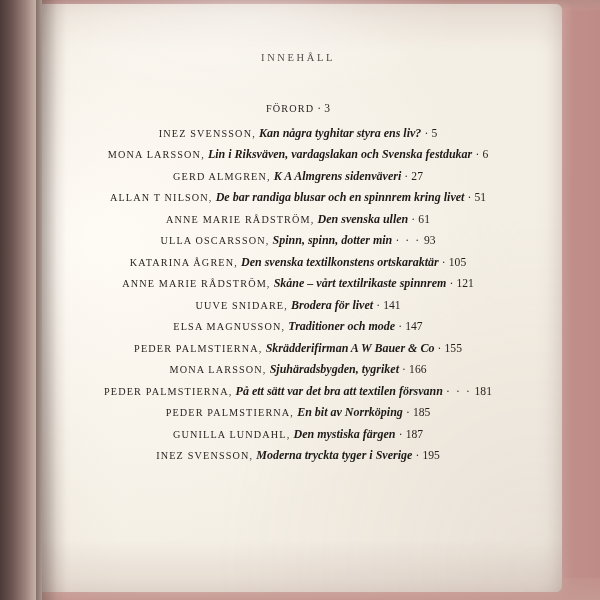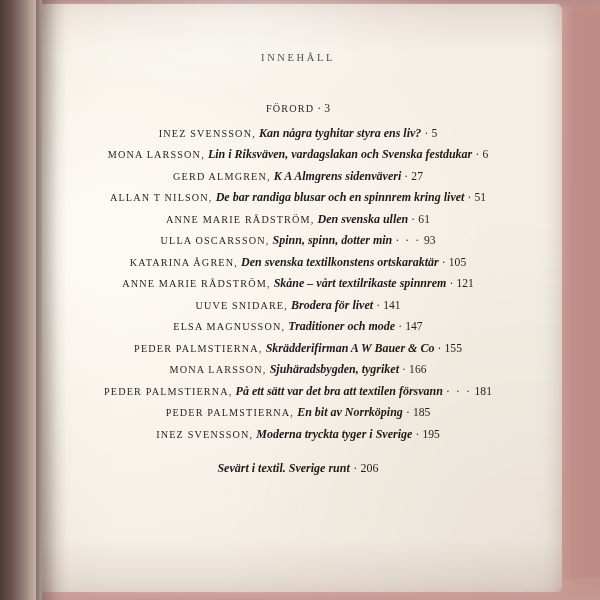--- a/index.html
+++ b/index.html
@@ -197,22 +197,22 @@
           <div class="entry"><span class="author">ANNE MARIE RÅDSTRÖM,</span> <span class="title">Den svenska ullen</span> <span class="pagenum">·</span> <span class="pagenum">61</span></div>
           <div class="entry"><span class="author">ULLA OSCARSSON,</span> <span class="title">Spinn, spinn, dotter min</span> <span class="dots">· · ·</span> <span class="pagenum">93</span></div>
           <div class="entry"><span class="author">KATARINA ÅGREN,</span> <span class="title">Den svenska textilkonstens ortskaraktär</span> <span class="pagenum">·</span> <span class="pagenum">105</span></div>
           <div class="entry"><span class="author">ANNE MARIE RÅDSTRÖM,</span> <span class="title">Skåne – vårt textilrikaste spinnrem</span> <span class="pagenum">·</span> <span class="pagenum">121</span></div>
           <div class="entry"><span class="author">UUVE SNIDARE,</span> <span class="title">Brodera för livet</span> <span class="pagenum">·</span> <span class="pagenum">141</span></div>
           <div class="entry"><span class="author">ELSA MAGNUSSON,</span> <span class="title">Traditioner och mode</span> <span class="pagenum">·</span> <span class="pagenum">147</span></div>
           <div class="entry"><span class="author">PEDER PALMSTIERNA,</span> <span class="title">Skrädderifirman A W Bauer &amp; Co</span> <span class="pagenum">·</span> <span class="pagenum">155</span></div>
           <div class="entry"><span class="author">MONA LARSSON,</span> <span class="title">Sjuhäradsbygden, tygriket</span> <span class="pagenum">·</span> <span class="pagenum">166</span></div>
           <div class="entry"><span class="author">PEDER PALMSTIERNA,</span> <span class="title">På ett sätt var det bra att textilen försvann</span> <span class="dots">· · ·</span> <span class="pagenum">181</span></div>
           <div class="entry"><span class="author">PEDER PALMSTIERNA,</span> <span class="title">En bit av Norrköping</span> <span class="pagenum">·</span> <span class="pagenum">185</span></div>
+          <div class="entry"><span class="author">GUNILLA LUNDAHL,</span> <span class="title">Den mystiska färgen</span> <span class="pagenum">·</span> <span class="pagenum">187</span></div>
           <div class="entry"><span class="author">INEZ SVENSSON,</span> <span class="title">Moderna tryckta tyger i Sverige</span> <span class="pagenum">·</span> <span class="pagenum">195</span></div>
-          <div class="entry standalone"><span class="title">Sevärt i textil. Sverige runt</span> <span class="pagenum">·</span> <span class="pagenum">206</span></div>
         </div>
     </div>
     <div class="grain"></div>
   </div>
 
   <div class="gutter"></div>
   <div class="gutter-shadow"></div>
   <div class="glare"></div>
 </div>
 

